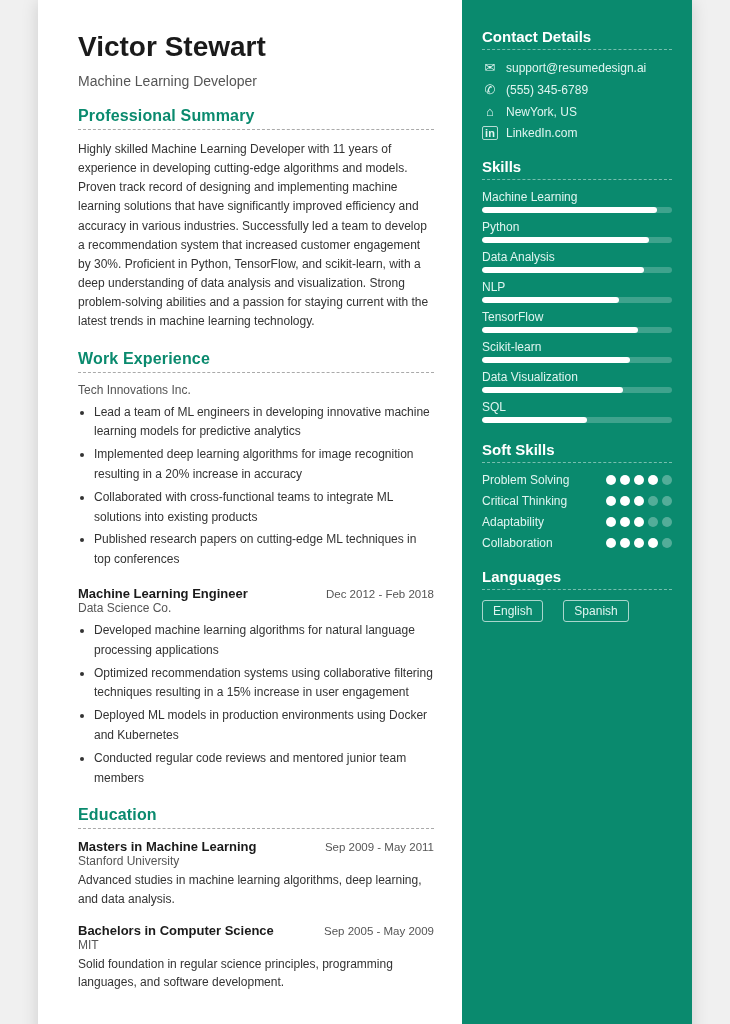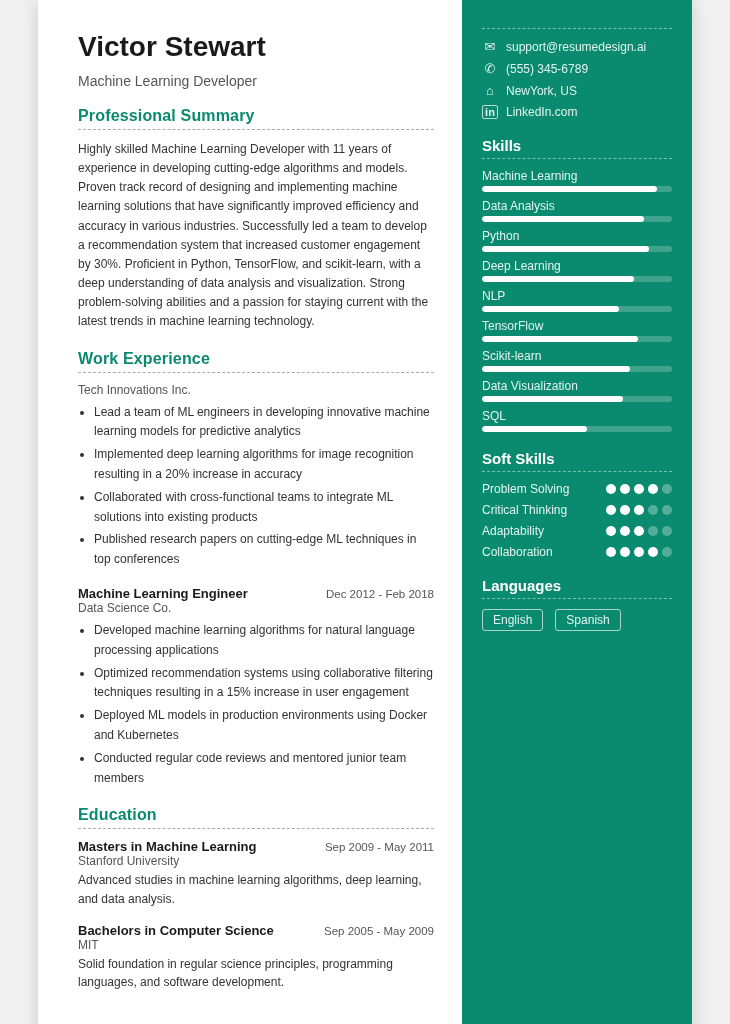--- a/index.html
+++ b/index.html
@@ -195,21 +195,21 @@
     }
     .dot-filled {
       background: #fff;
     }
     .dot-empty {
       background: rgba(255,255,255,0.3);
     }
     
     .lang-tags {
       display: flex;
-      gap: 12px;
+      gap: 20px;
       flex-wrap: wrap;
       margin-top: 4px;
     }
     .lang-tag {
       border: 1.5px solid rgba(255,255,255,0.65);
       border-radius: 3px;
       padding: 3px 10px;
       font-size: 12px;
       color: #e0f5f0;
       background: transparent;
@@ -275,20 +275,21 @@
         <span class="edu-degree">Bachelors in Computer Science</span>
         <span class="edu-date">Sep 2005 - May 2009</span>
       </div>
       <div class="edu-school">MIT</div>
       <div class="edu-desc">Solid foundation in regular science principles, programming languages, and software development.</div>
     </div>
   </div>
 
   <div class="right-col">
 
+    <div class="right-section-title">Contact Details</div>
     <hr class="right-divider">
 
     <div class="contact-item">
       <span class="contact-icon">✉</span>
       <span>support@resumedesign.ai</span>
     </div>
     <div class="contact-item">
       <span class="contact-icon">✆</span>
       <span>(555) 345-6789</span>
     </div>
@@ -305,35 +306,29 @@
       <div class="right-section-title">Skills</div>
       <hr class="right-divider">
       <div id="skills-list">
           <div class="skill-row">
       <div class="skill-name">Machine Learning</div>
       <div class="skill-bar-bg">
         <div class="skill-bar-fill" style="width:92%"></div>
       </div>
     </div>
           <div class="skill-row">
+      <div class="skill-name">Python</div>
+      <div class="skill-bar-bg">
+        <div class="skill-bar-fill" style="width:88%"></div>
+      </div>
+    </div>
+          <div class="skill-row">
       <div class="skill-name">Data Analysis</div>
       <div class="skill-bar-bg">
         <div class="skill-bar-fill" style="width:85%"></div>
-      </div>
-    </div>
-          <div class="skill-row">
-      <div class="skill-name">Python</div>
-      <div class="skill-bar-bg">
-        <div class="skill-bar-fill" style="width:88%"></div>
-      </div>
-    </div>
-          <div class="skill-row">
-      <div class="skill-name">Deep Learning</div>
-      <div class="skill-bar-bg">
-        <div class="skill-bar-fill" style="width:80%"></div>
       </div>
     </div>
           <div class="skill-row">
       <div class="skill-name">NLP</div>
       <div class="skill-bar-bg">
         <div class="skill-bar-fill" style="width:72%"></div>
       </div>
     </div>
           <div class="skill-row">
       <div class="skill-name">TensorFlow</div>

